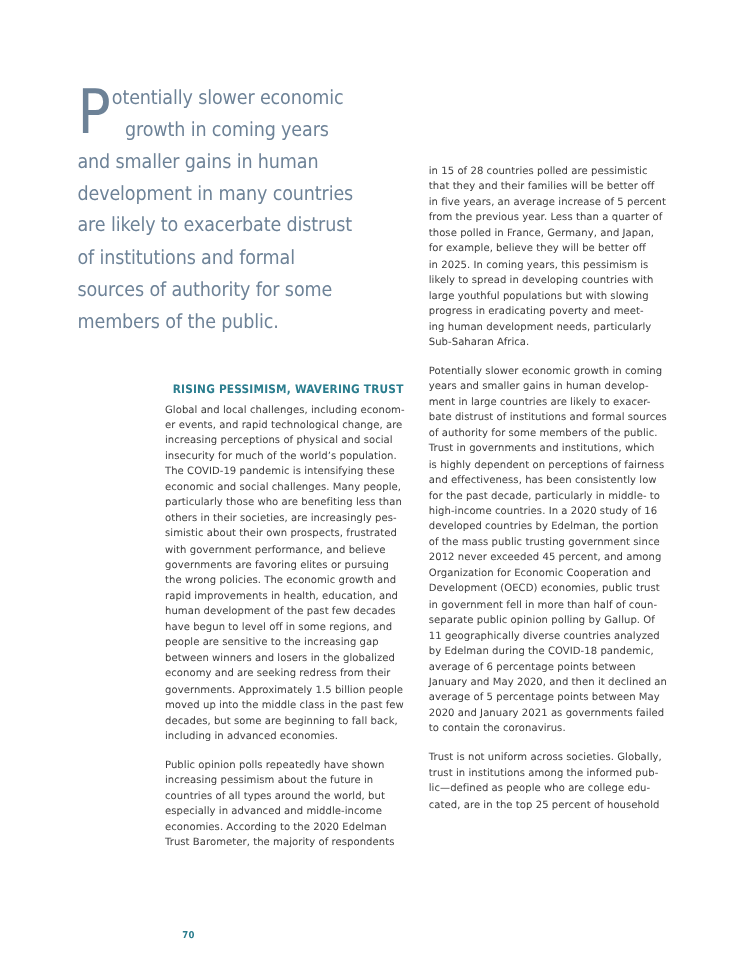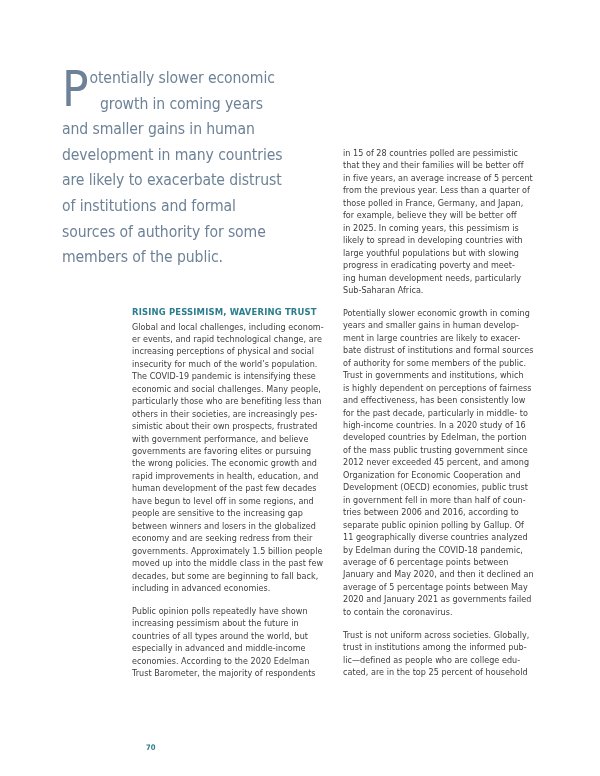--- a/index.html
+++ b/index.html
@@ -54,32 +54,33 @@
   .col {
     position: absolute;
     width: 197px;
     font-size: 8.05px;
     line-height: 12.45px;
     color: #3c3c3c;
     font-family: "DejaVu Sans", sans-serif;
     letter-spacing: 0.005em;
   }
   .col-left  { left: 132px; top: 306px; }
-  .col-right { left: 343px; top: 148px; }
+  .col-right { left: 343px; top: 131px; }
 
   .section-heading {
     color: #2b7d8e;
     font-family: "DejaVu Sans Condensed", "Liberation Sans Narrow", "Liberation Sans", sans-serif;
     font-weight: 700;
     font-size: 9.4px;
     line-height: 11px;
     letter-spacing: 0.018em;
     margin: 0 0 4.5px 0;
     text-transform: uppercase;
     white-space: nowrap;
+    text-align: center;
   }
 
   .para {
     margin: 0 0 10.5px 0;
   }
   .para:last-child { margin-bottom: 0; }
   .para .ln {
     display: block;
     white-space: nowrap;
   }
@@ -201,21 +202,20 @@
       <span class="ln">is highly dependent on perceptions of fairness</span>
       <span class="ln">and effectiveness, has been consistently low</span>
       <span class="ln">for the past decade, particularly in middle- to</span>
       <span class="ln">high-income countries. In a 2020 study of 16</span>
       <span class="ln">developed countries by Edelman, the portion</span>
       <span class="ln">of the mass public trusting government since</span>
       <span class="ln">2012 never exceeded 45 percent, and among</span>
       <span class="ln">Organization for Economic Cooperation and</span>
       <span class="ln">Development (OECD) economies, public trust</span>
       <span class="ln">in government fell in more than half of coun-</span>
-      <span class="ln">tries between 2006 and 2016, according to</span>
       <span class="ln">separate public opinion polling by Gallup. Of</span>
       <span class="ln">11 geographically diverse countries analyzed</span>
       <span class="ln">by Edelman during the COVID-18 pandemic,</span>
       <span class="ln">average of 6 percentage points between</span>
       <span class="ln">January and May 2020, and then it declined an</span>
       <span class="ln">average of 5 percentage points between May</span>
       <span class="ln">2020 and January 2021 as governments failed</span>
       <span class="ln">to contain the coronavirus.</span>
     </p>
 

